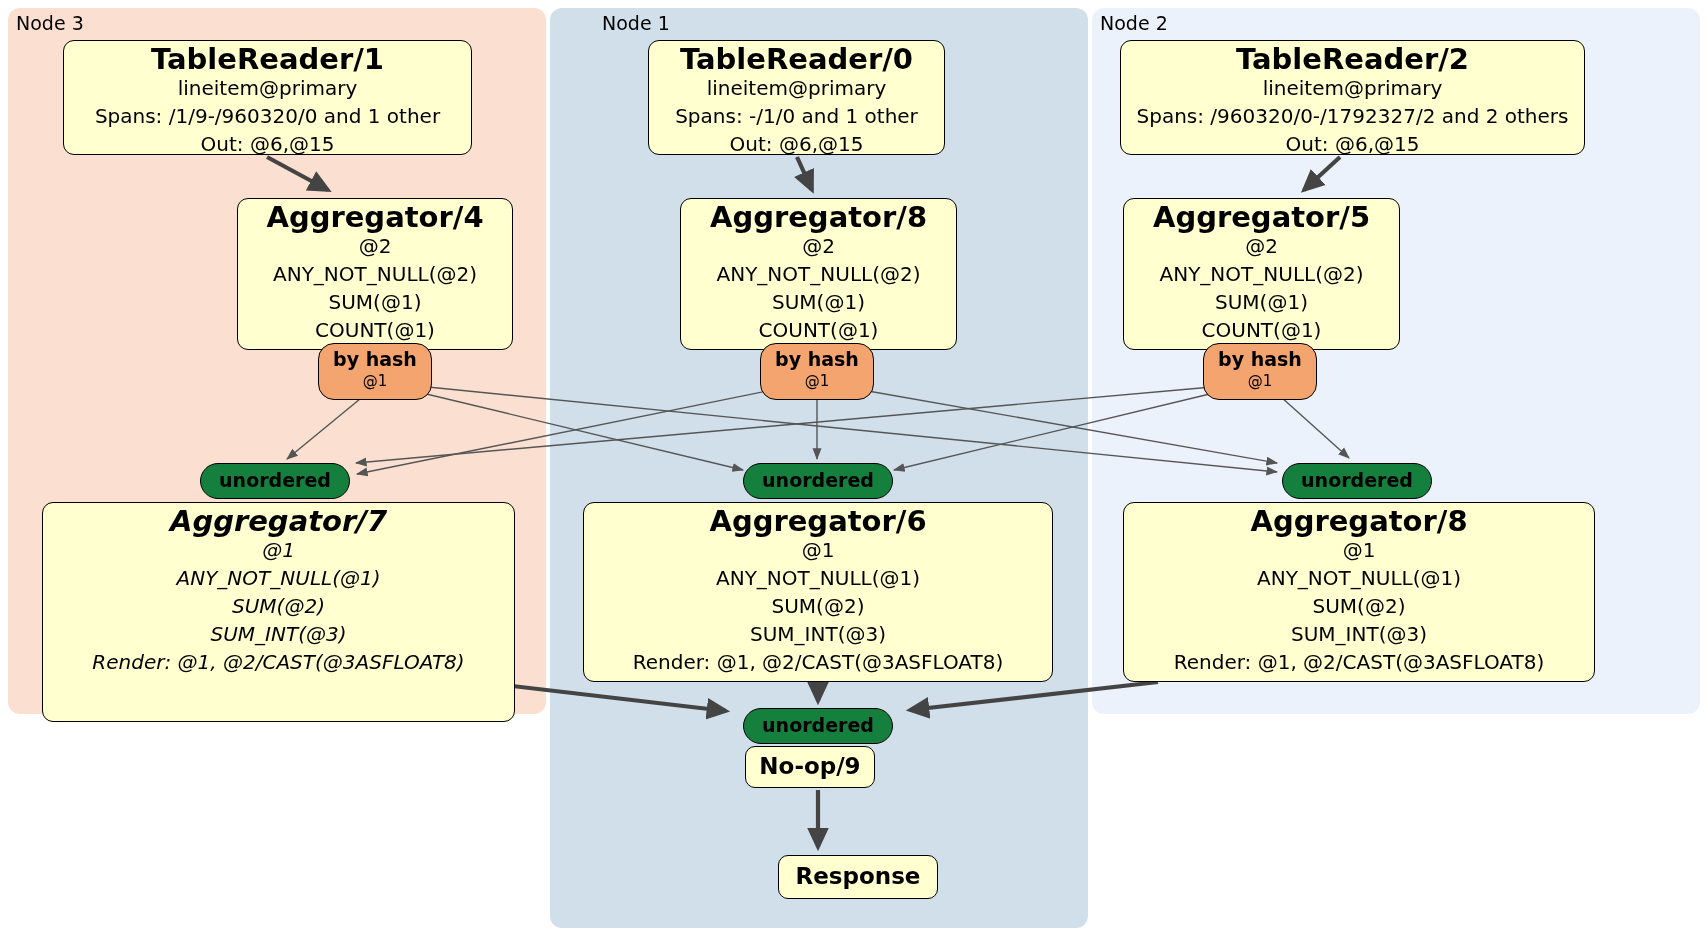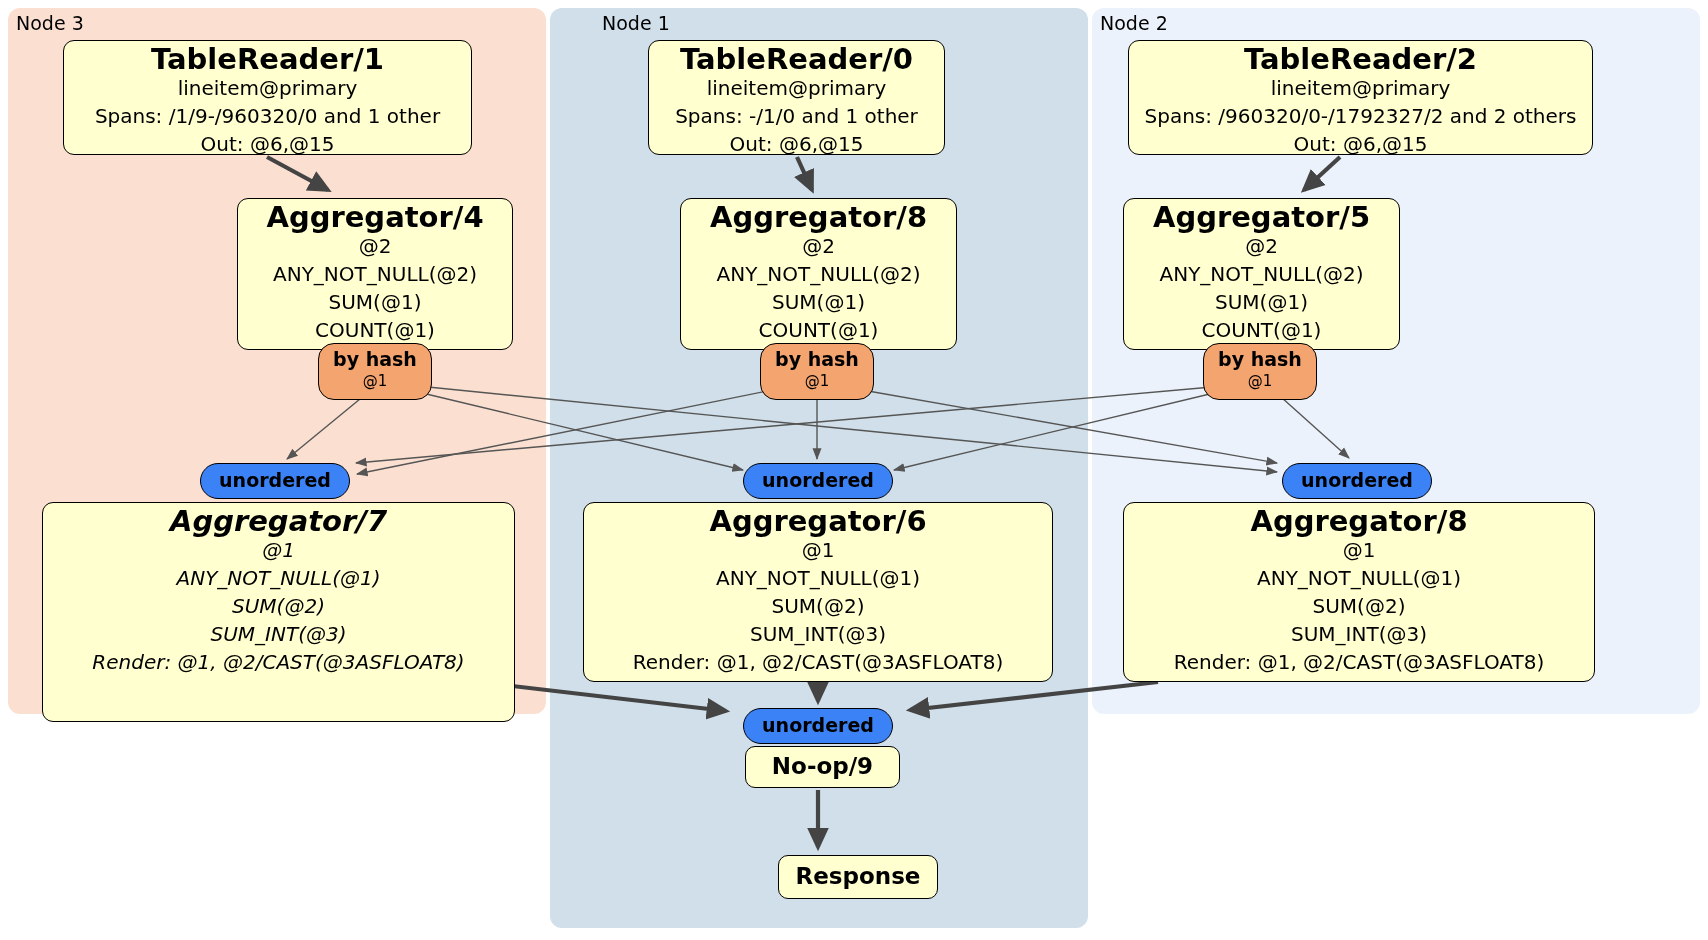--- a/index.html
+++ b/index.html
@@ -19,21 +19,21 @@
   }
   .box .title{font-weight:bold;font-size:29px;line-height:30px;}
   .box .line{font-size:20px;line-height:28px;}
   .router{
     position:absolute;background:#f4a46f;border:1.6px solid #000;border-radius:16px;
     text-align:center;box-sizing:border-box;z-index:3;padding-top:3px;
   }
   .router .rlabel{font-weight:bold;font-size:19px;line-height:24px;}
   .router .rdetail{font-size:15px;line-height:20px;}
   .sync{
-    position:absolute;background:#3b82f6;border:1.6px solid #000;border-radius:18px;
+    position:absolute;background:#15803d;border:1.6px solid #000;border-radius:18px;
     text-align:center;box-sizing:border-box;z-index:3;
     font-weight:bold;font-size:19px;line-height:33px;height:36px;width:150px;
   }
   .noop,.response{
     position:absolute;background:#ffffd0;border:1.6px solid #000;border-radius:10px;
     text-align:center;box-sizing:border-box;z-index:2;font-weight:bold;font-size:23px;
   }
 </style>
 </head>
 <body>
@@ -128,21 +128,21 @@
   <div class="sync" style="left:743px;top:463px;">unordered</div>
   <div class="box" style="left:583px;top:502px;width:470px;height:180px;">
     <div class="title">Aggregator/6</div>
     <div class="line">@1</div>
     <div class="line">ANY_NOT_NULL(@1)</div>
     <div class="line">SUM(@2)</div>
     <div class="line">SUM_INT(@3)</div>
     <div class="line">Render: @1, @2/CAST(@3ASFLOAT8)</div>
   </div>
 
-  <div class="box" style="left:1120px;top:40px;width:465px;height:115px;margin-left:8px;">
+  <div class="box" style="left:1120px;top:40px;width:465px;height:115px;">
     <div class="title">TableReader/2</div>
     <div class="line">lineitem@primary</div>
     <div class="line">Spans: /960320/0-/1792327/2 and 2 others</div>
     <div class="line">Out: @6,@15</div>
   </div>
   <div class="box" style="left:1123px;top:198px;width:277px;height:152px;">
     <div class="title">Aggregator/5</div>
     <div class="line">@2</div>
     <div class="line">ANY_NOT_NULL(@2)</div>
     <div class="line">SUM(@1)</div>
@@ -156,16 +156,16 @@
   <div class="box" style="left:1123px;top:502px;width:472px;height:180px;">
     <div class="title">Aggregator/8</div>
     <div class="line">@1</div>
     <div class="line">ANY_NOT_NULL(@1)</div>
     <div class="line">SUM(@2)</div>
     <div class="line">SUM_INT(@3)</div>
     <div class="line">Render: @1, @2/CAST(@3ASFLOAT8)</div>
   </div>
 
   <div class="sync" style="left:743px;top:708px;">unordered</div>
-  <div class="noop" style="left:745px;top:746px;width:155px;height:42px;line-height:39px;">No-op/9</div>
+  <div class="noop" style="left:745px;top:746px;width:130px;height:42px;line-height:39px;">No-op/9</div>
   <div class="response" style="left:738px;top:855px;width:160px;height:44px;line-height:41px;margin-left:40px;">Response</div>
 
 </div>
 
 </body></html>

